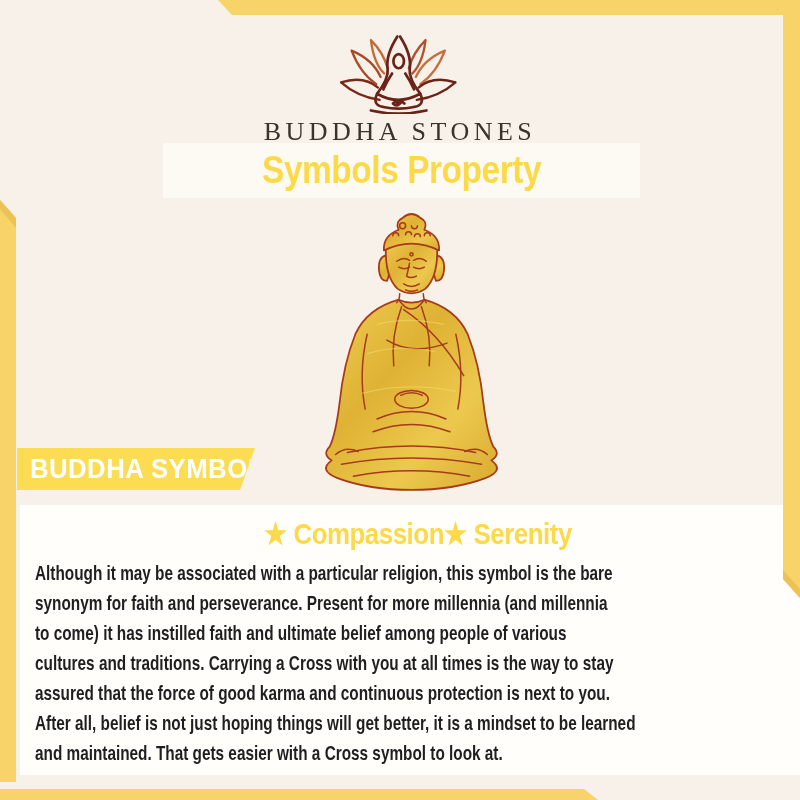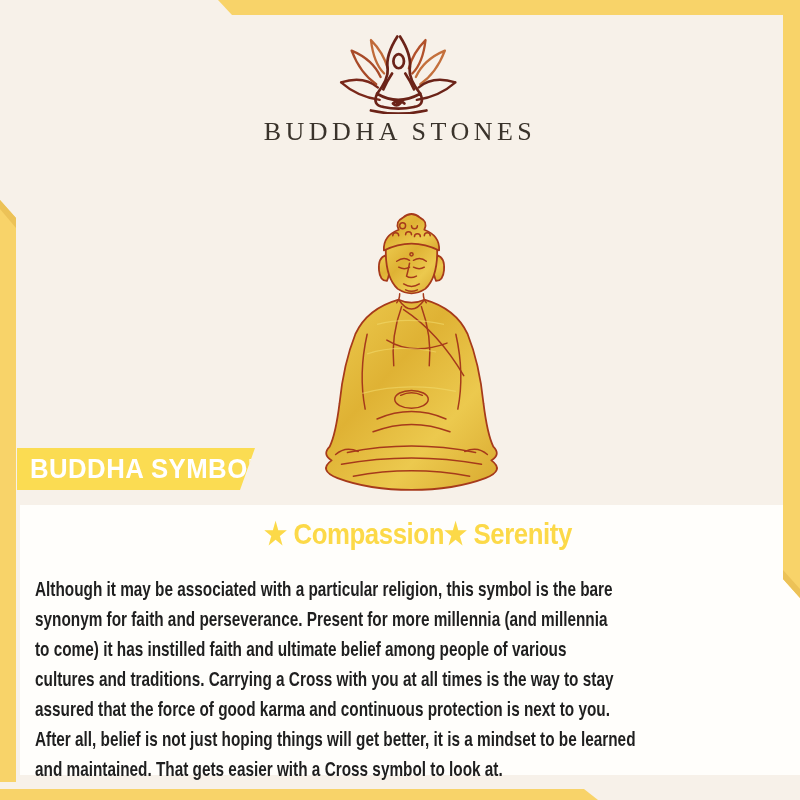--- a/index.html
+++ b/index.html
@@ -49,21 +49,21 @@
     clip-path:polygon(0 0,100% 0,calc(100% - 15px) 100%,0 100%)}
   .badge span{color:#fff;font-size:28px;font-weight:700;letter-spacing:.5px;
     padding-left:14px;white-space:nowrap;transform:scaleX(.92);transform-origin:0 50%}
 
   
   .panel{position:absolute;left:20px;top:505px;width:780px;height:270px;
     background:var(--panel-white);z-index:2;padding:11px 0 16px 15px}
   .panel-heading-row{width:765px;display:flex;justify-content:center}
   .panel-heading{font-size:30px;font-weight:700;color:var(--title-yellow);
     white-space:nowrap;transform:scaleX(.86);letter-spacing:-.5px}
-  .body-text{margin-top:23px}
+  .body-text{margin-top:7px}
   .body-line{font-size:21px;font-weight:700;color:var(--text-dark);line-height:30px;
     white-space:nowrap;transform:scaleX(.73);transform-origin:0 50%;letter-spacing:0}
 </style>
 </head>
 <body>
 
 <div class="page">
 
   <div class="strip strip-top"></div>
   <div class="strip strip-right"></div>
@@ -99,20 +99,23 @@
         <path d="M76,54 Q70,63 66,72"></path>
         <path d="M91,54 Q97,63 101,72"></path>
         <path d="M59,77 Q53,90 66,92 Q83,96 101,92 Q114,90 108,77 Q95,84 83,84 Q71,84 59,77"></path>
         <path d="M77,88 q4,-4 8,0 q-4,4 -8,0 M82,88 q4,-4 8,0"></path>
         <path d="M52,96 Q83,103 115,96"></path>
       </g>
     </svg>
     <div class="brand-name">BUDDHA STONES</div>
   </header>
 
+  <div class="title-box">
+    <span class="title-text">Symbols Property</span>
+  </div>
 
   <svg class="buddha" width="207" height="286" viewBox="0 0 210 290">
     <defs>
       <linearGradient id="gold" x1="0" y1="0" x2="1" y2="1">
         <stop offset="0" stop-color="#eecd52"></stop>
           <stop offset=".38" stop-color="#dfb234"></stop>
         <stop offset=".68" stop-color="#ecc94e"></stop>
           <stop offset="1" stop-color="#d9a92f"></stop>
       </linearGradient>
     </defs>

